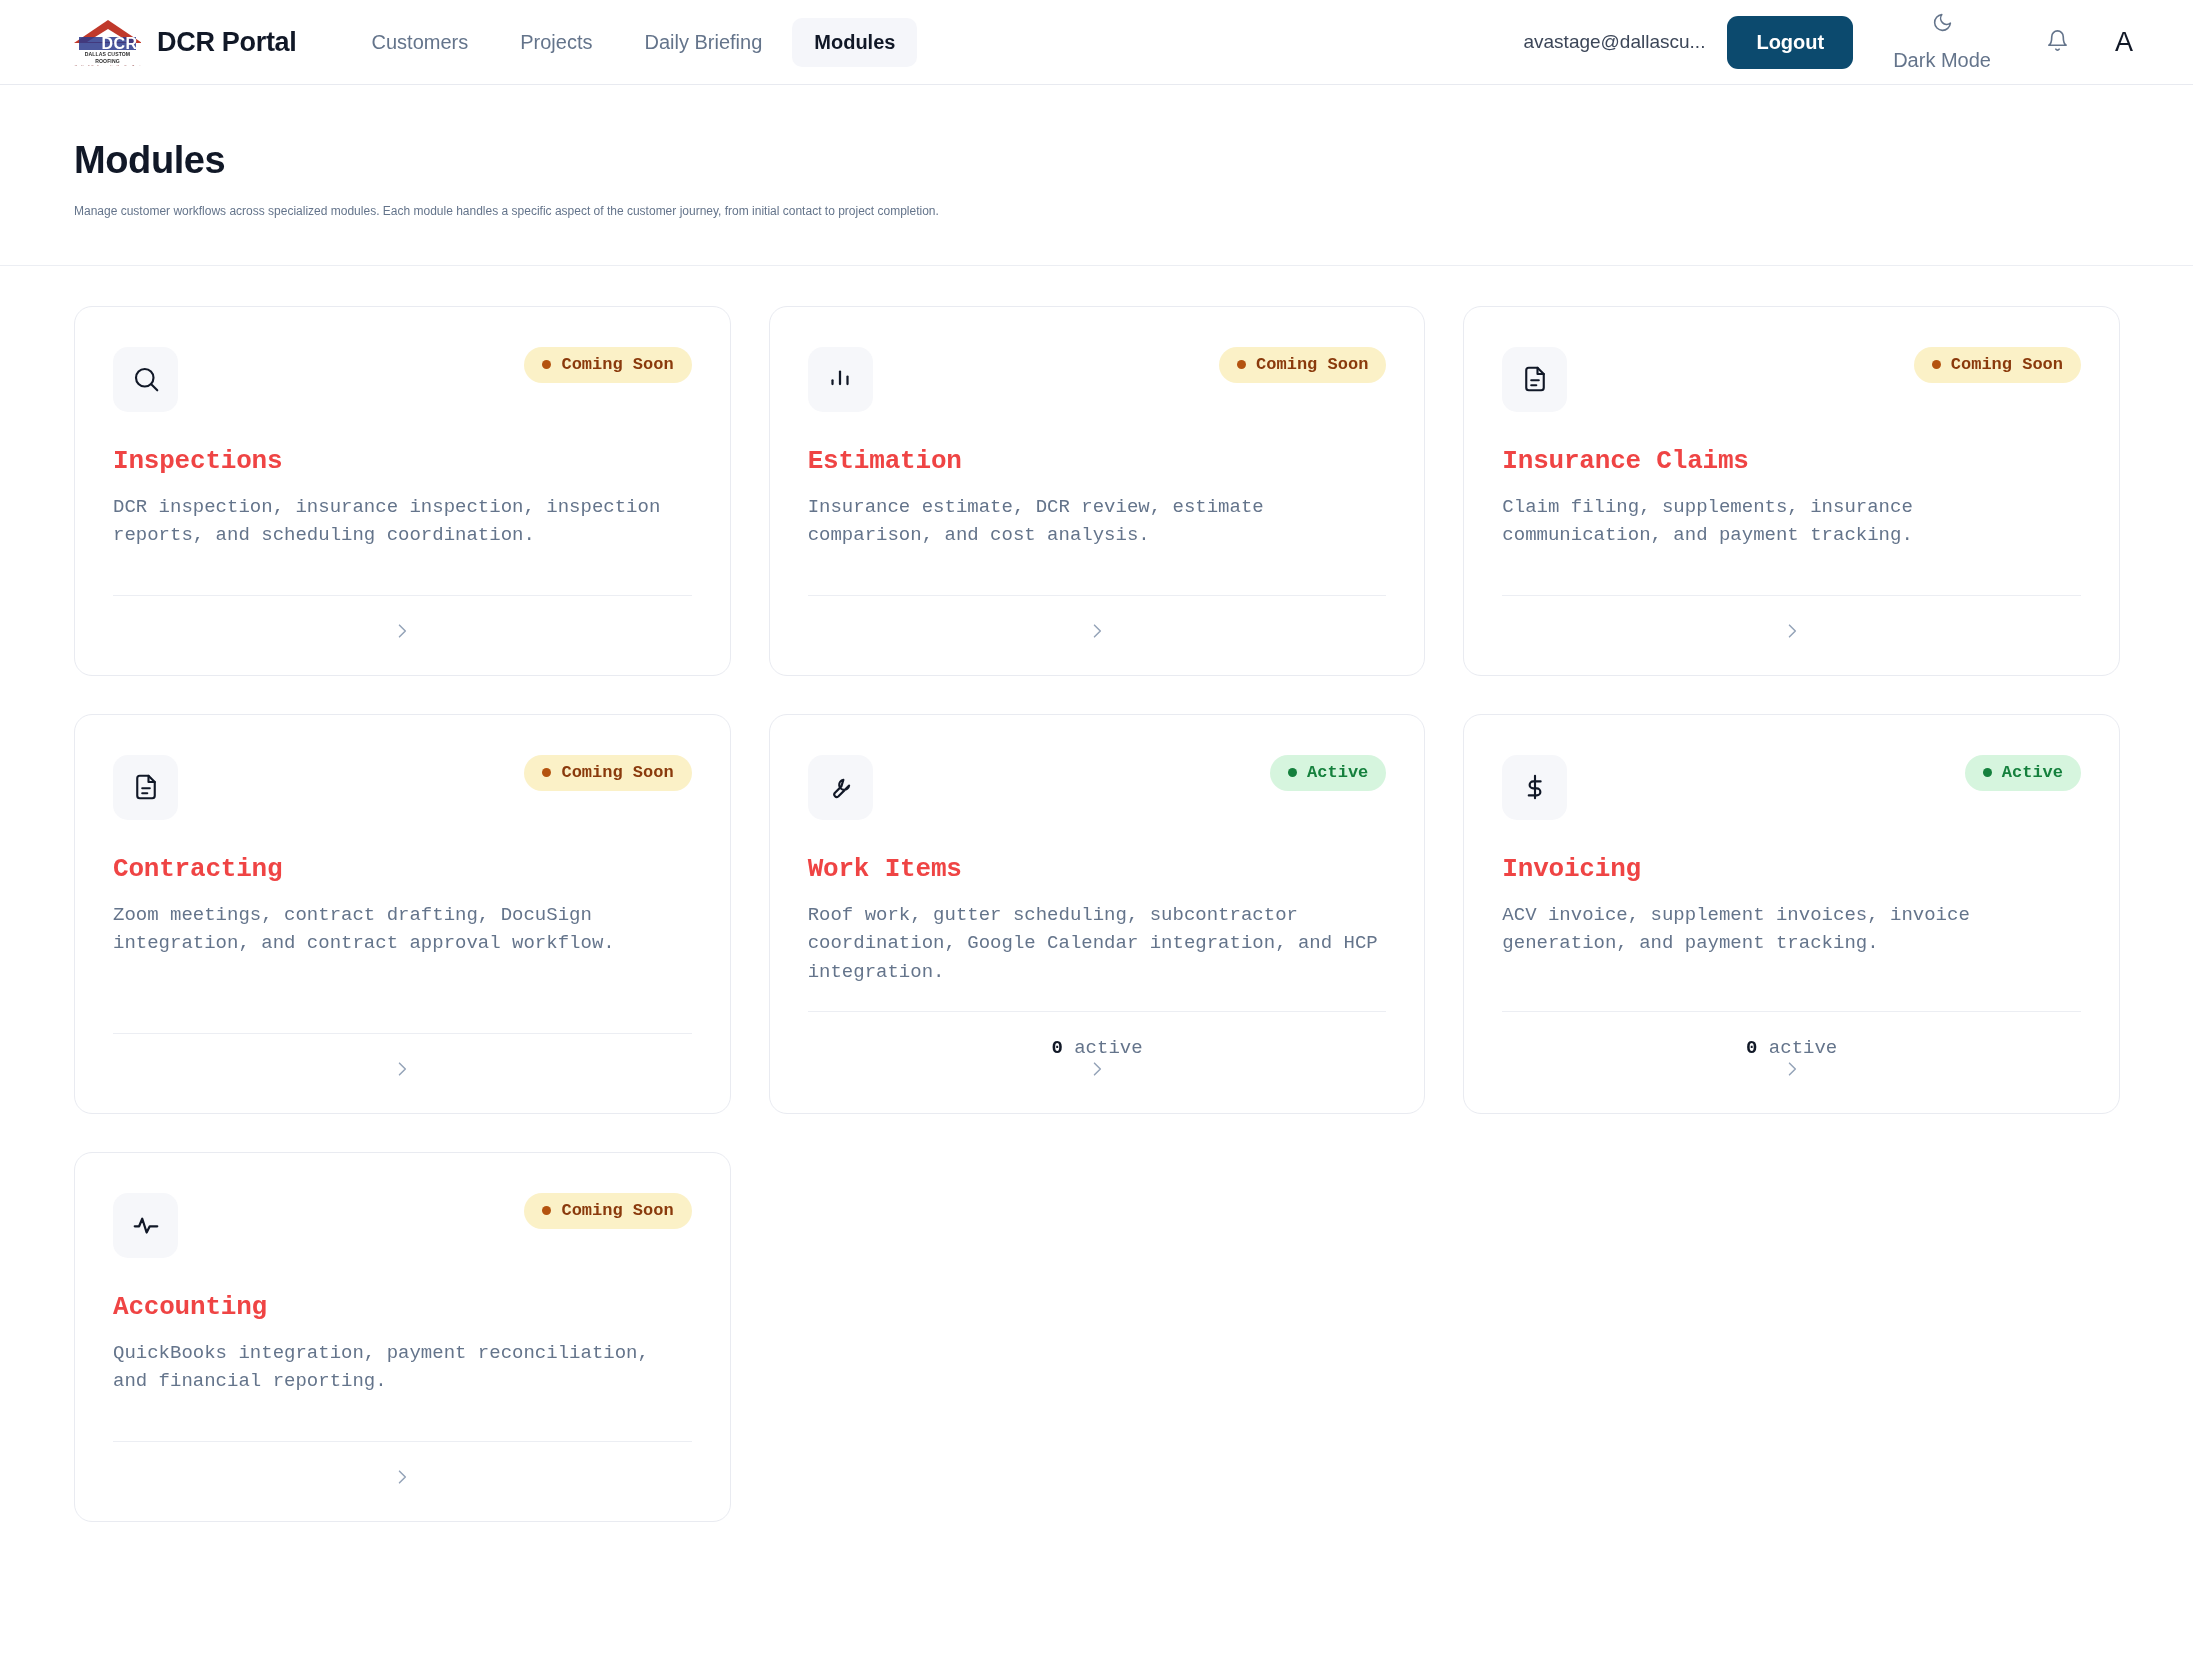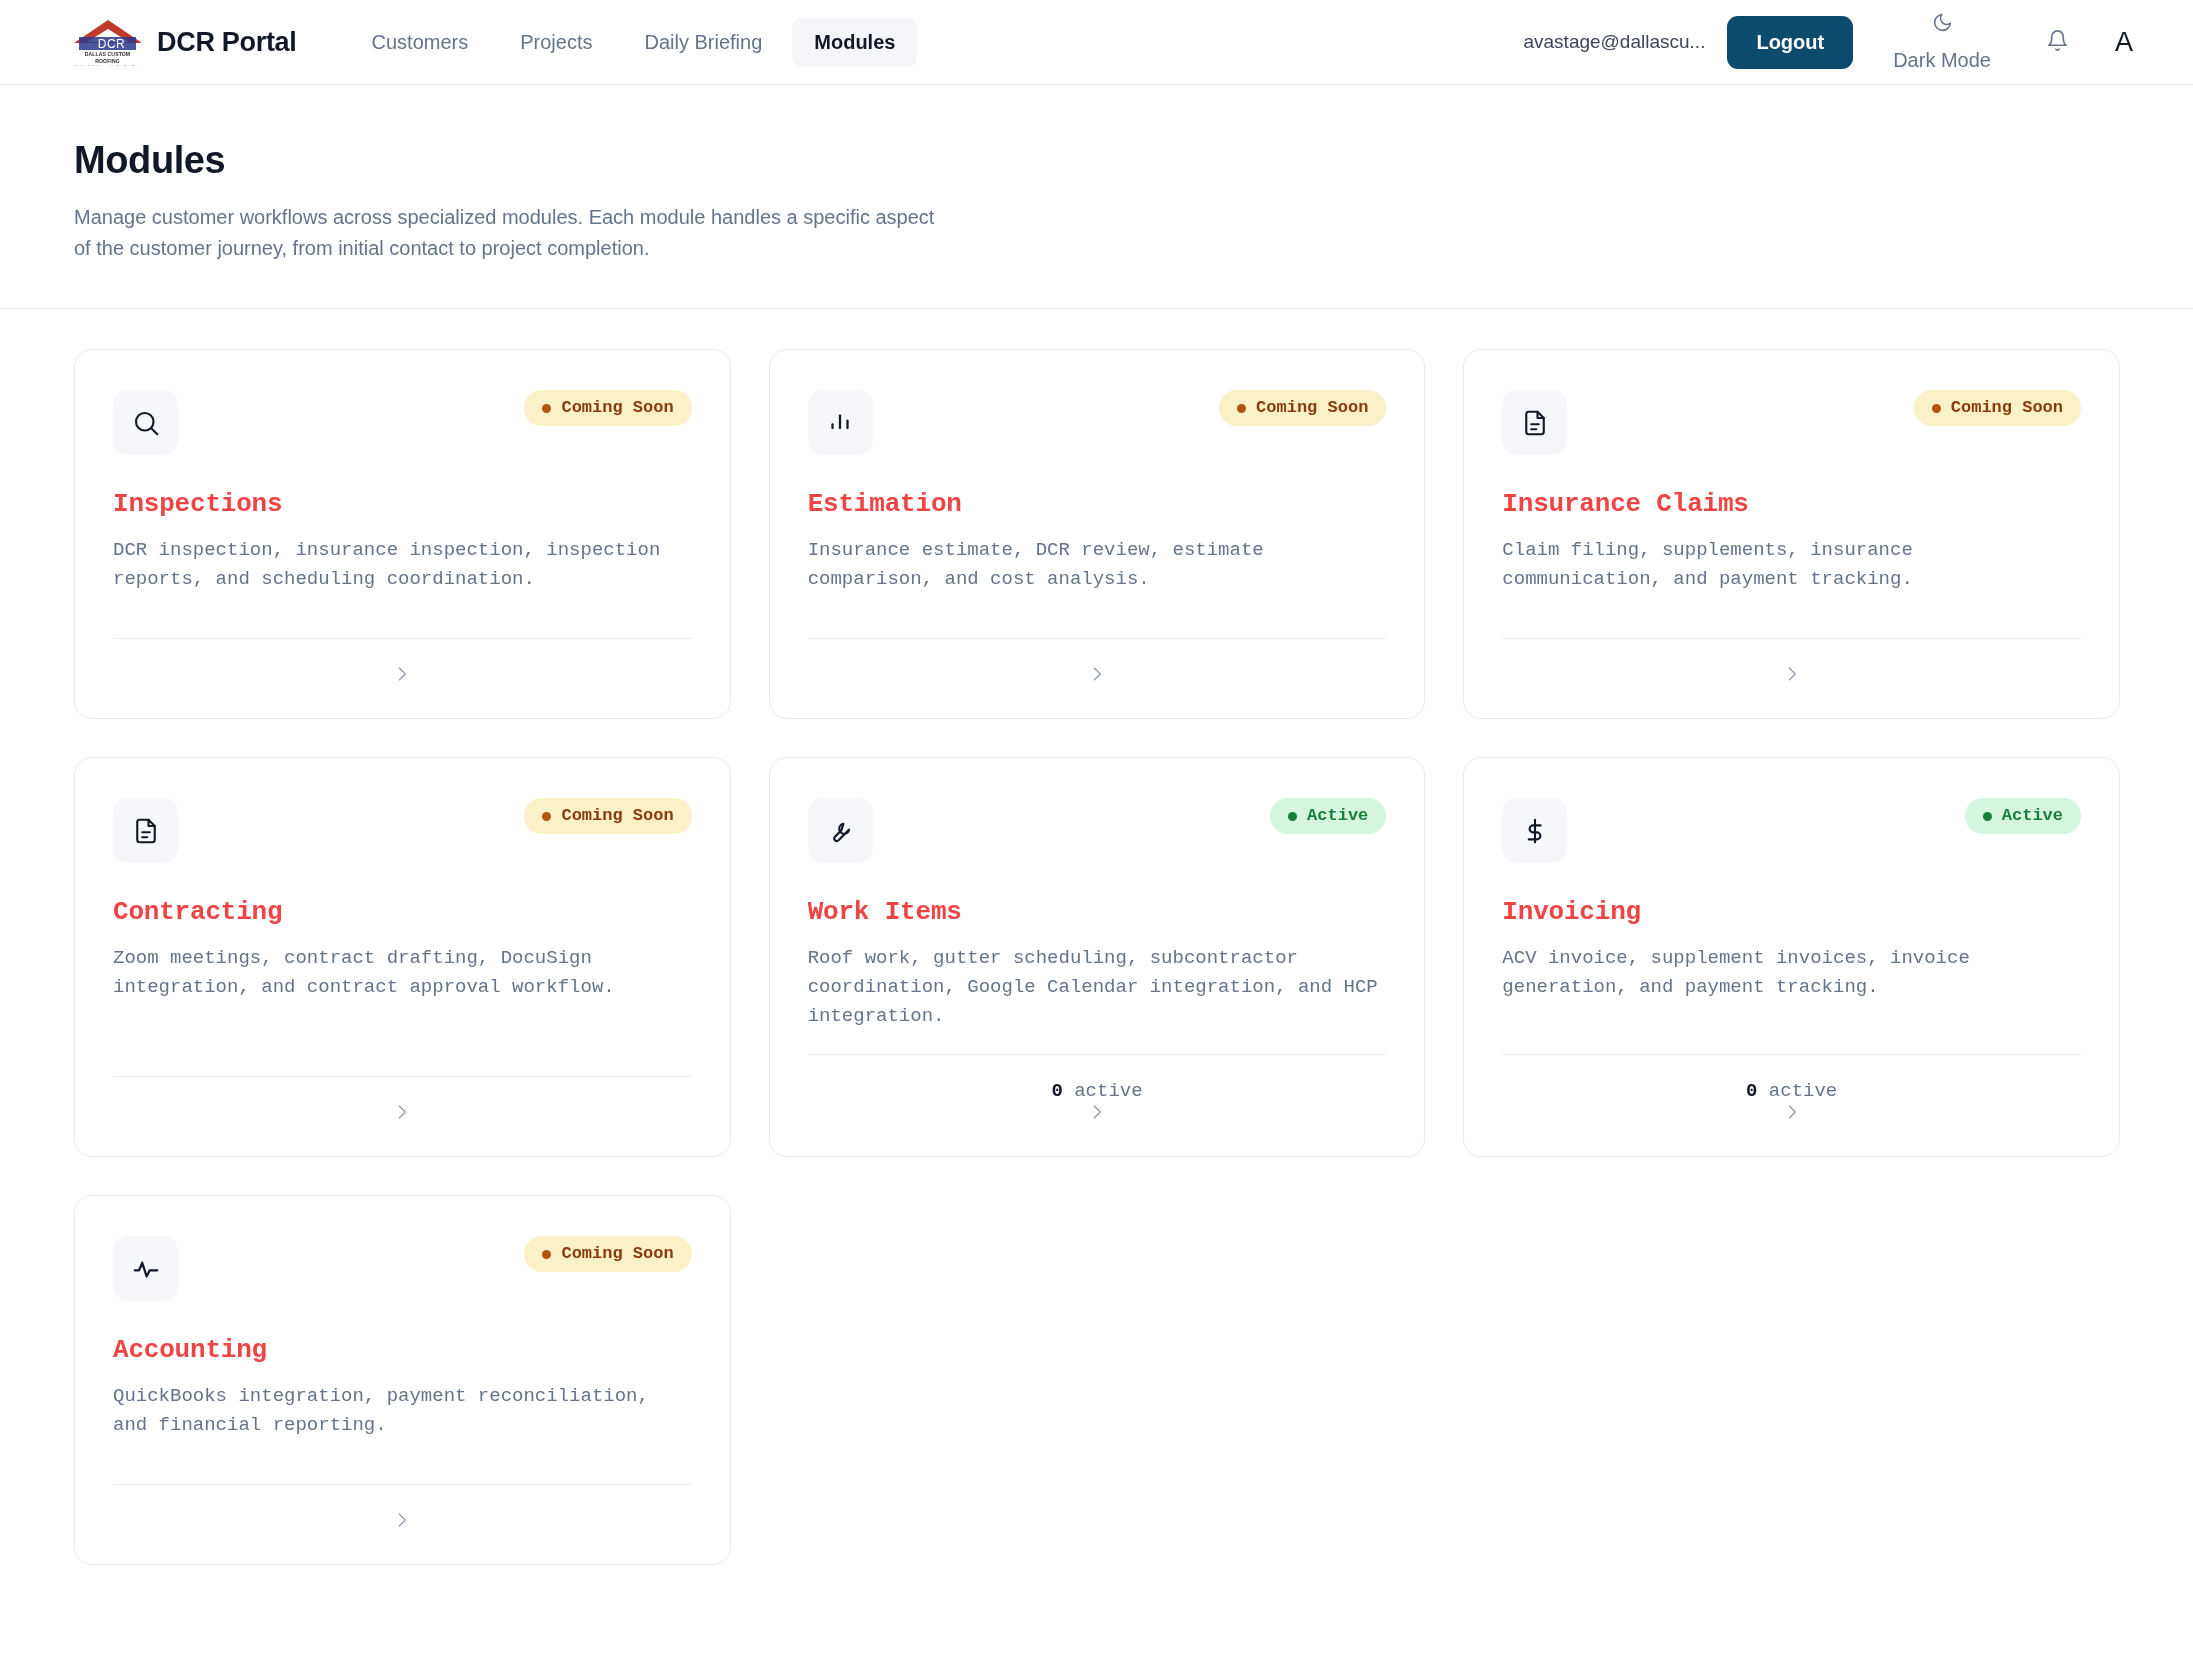--- a/index.html
+++ b/index.html
@@ -55,25 +55,25 @@
   }
   .logo-blue {
     position: absolute;
     left: 5px; top: 19px;
     width: 57px; height: 13px;
     background: #2b3a8c;
     opacity: .85;
   }
   .logo-dcr {
     position: absolute;
-    left: 4px; top: 18px;
+    left: 12px; top: 18px;
     width: 67px; height: 15px;
     display: flex; align-items: center; justify-content: center;
     color: #ffffff;
-    font-size: 12px; font-weight: normal; letter-spacing: 0.5px;
+    font-size: 16px; font-weight: bold; letter-spacing: 0.5px;
     z-index: 3;
   }
   .logo-sub {
     position: absolute;
     left: 0; top: 33px;
     width: 67px;
     text-align: center;
     font-size: 5.1px;
     color: #2c2c2c;
     letter-spacing: 0.1px;
@@ -175,21 +175,21 @@
     background: #ffffff;
   }
   .page-title {
     font-size: 38px;
     font-weight: bold;
     color: #111827;
     letter-spacing: -0.4px;
     margin-bottom: 20px;
   }
   .page-desc {
-    font-size: 20px;
+    font-size: 12px;
     color: #64748b;
     line-height: 1.55;
     max-width: 871px;
   }
 
   
   .grid {
     padding: 40px 74px 59px 74px;
     display: grid;
     grid-template-columns: repeat(3, 1fr);

